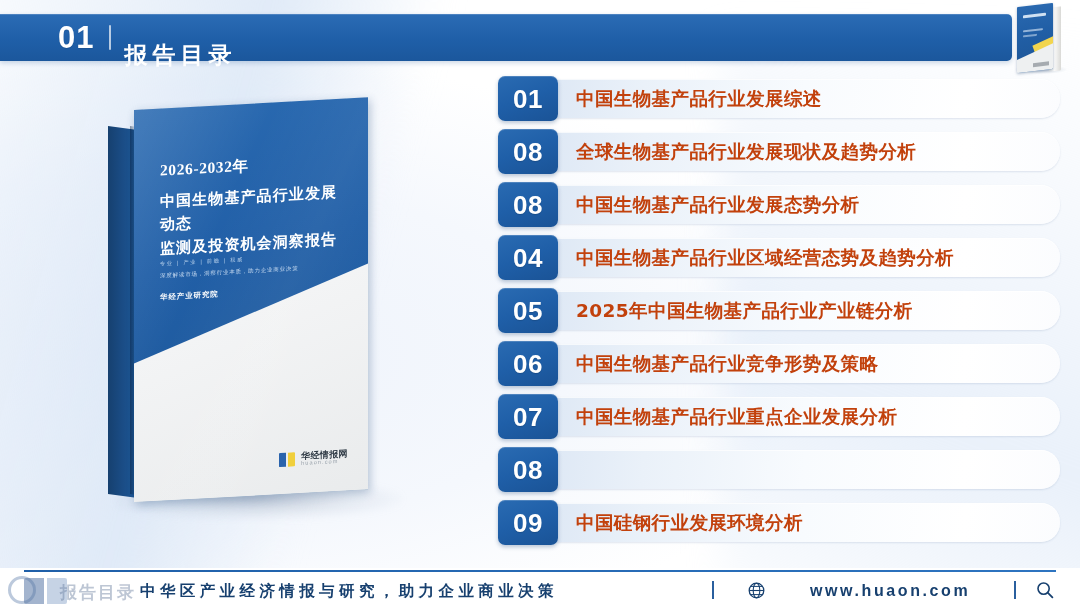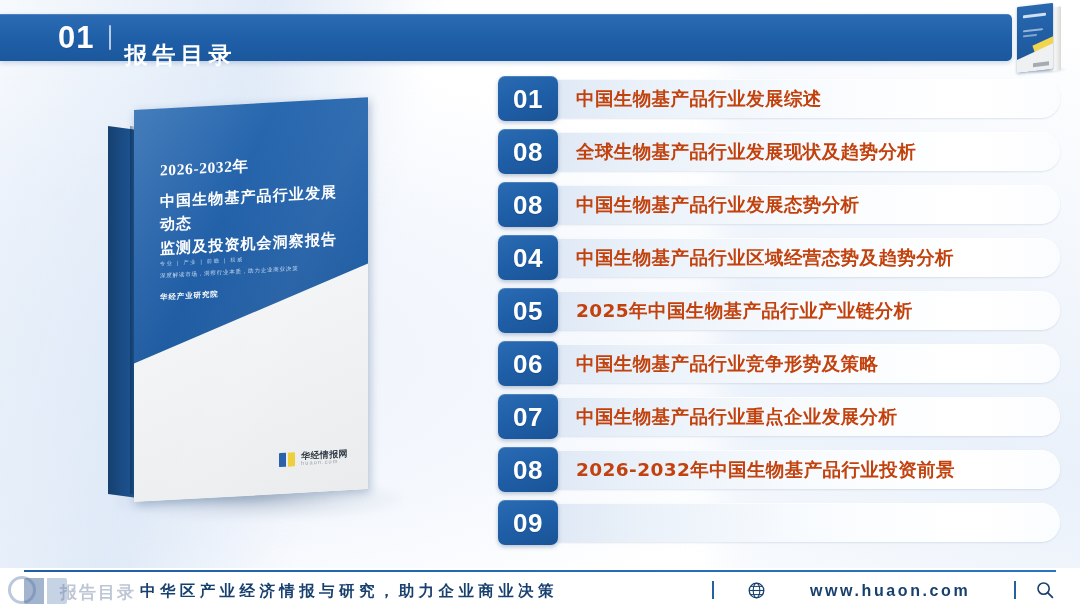--- a/index.html
+++ b/index.html
@@ -343,28 +343,28 @@
         <span>07</span>
       </div>
       <div class="toc-text">中国生物基产品行业重点企业发展分析</div>
     </div>
 
     <div class="toc-row">
       <div class="toc-bar"></div>
       <div class="toc-badge">
         <span>08</span>
       </div>
-      <div class="toc-text">2026-2032年中国生物基产品行业投资前景</div>
     </div>
 
     <div class="toc-row">
       <div class="toc-bar"></div>
       <div class="toc-badge">
         <span>09</span>
       </div>
+      <div class="toc-text">中国硅钢行业发展环境分析</div>
     </div>
 
   </div>
 
   <div class="footer">
     <div class="footer-line"></div>
 
     <div class="wm">
       <div class="wm-ring"></div>
       <div class="wm-book">

